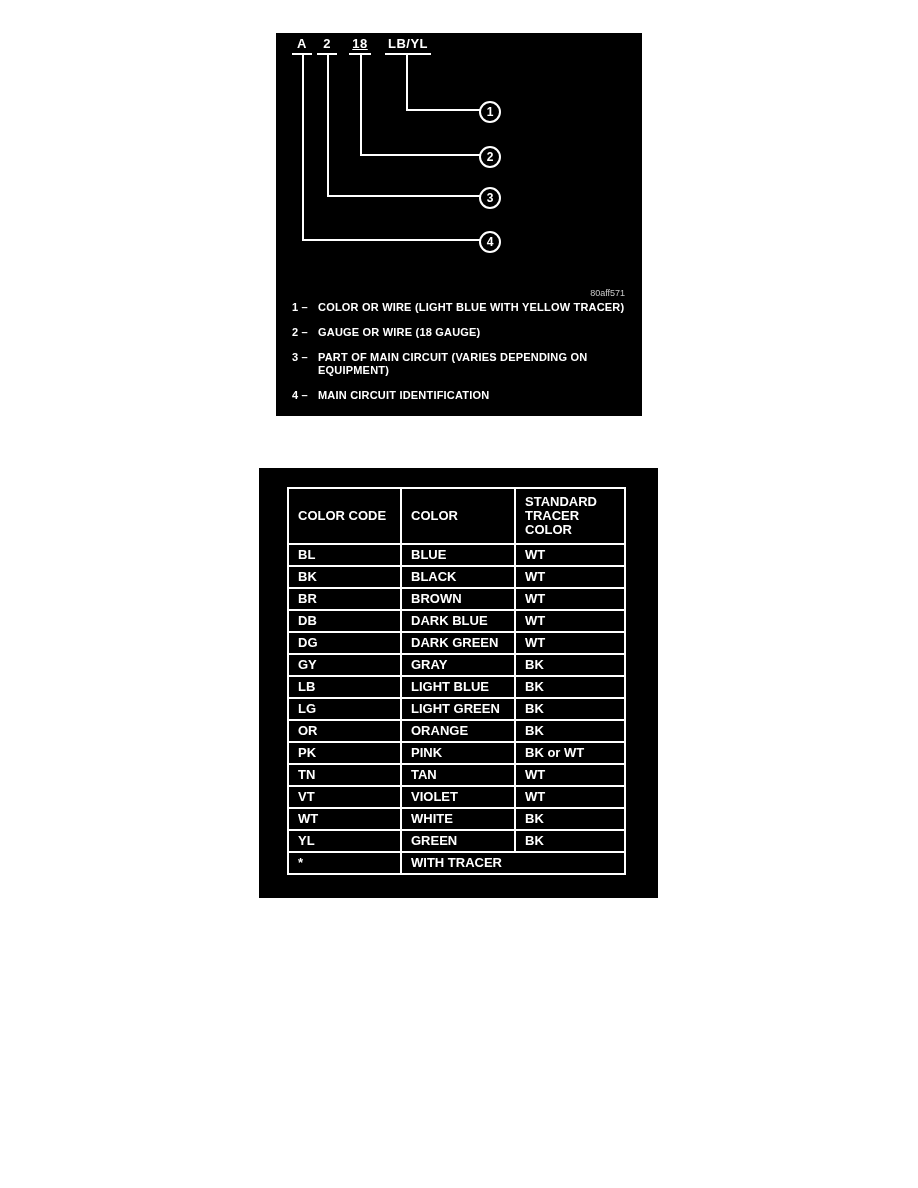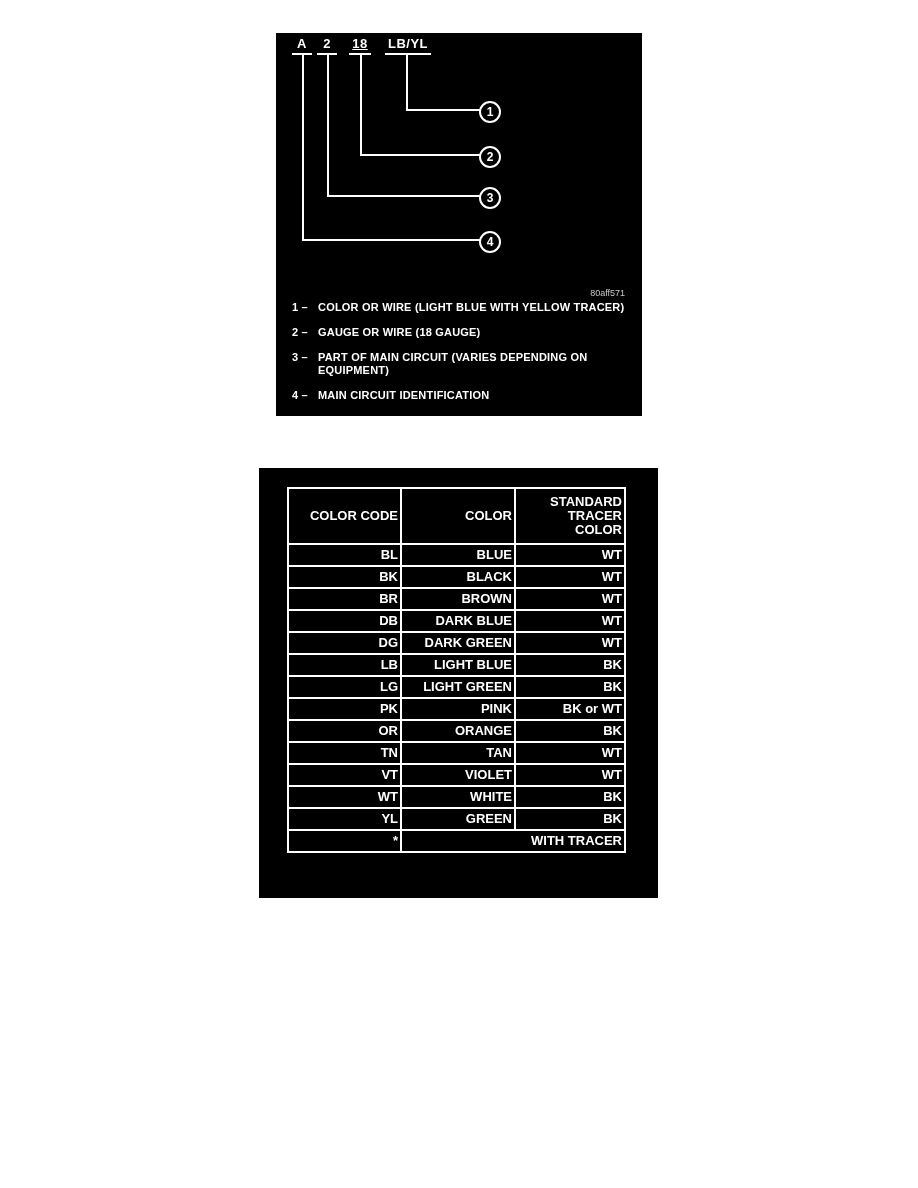--- a/index.html
+++ b/index.html
@@ -108,21 +108,21 @@
     width: 337px;
     color: #ffffff;
   }
   .codes-table col.c1 { width: 113px; }
   .codes-table col.c2 { width: 114px; }
   .codes-table col.c3 { width: 110px; }
   .codes-table th, .codes-table td {
     border: 2px solid #ffffff;
     background: #000000;
     font-weight: bold;
-    text-align: right;
+    text-align: left;
     padding: 2px 2px 2px 9px;
     overflow: hidden;
   }
   .codes-table th {
     height: 50px;
     font-size: 13px;
     line-height: 14px;
     vertical-align: middle;
     white-space: pre-line;
   }
@@ -220,40 +220,45 @@
           <td>DB</td>
           <td>DARK BLUE</td>
           <td>WT</td>
         </tr>
         <tr>
           <td>DG</td>
           <td>DARK GREEN</td>
           <td>WT</td>
         </tr>
         <tr>
+          <td>GY</td>
+          <td>GRAY</td>
+          <td>BK</td>
+        </tr>
+        <tr>
           <td>LB</td>
           <td>LIGHT BLUE</td>
           <td>BK</td>
         </tr>
         <tr>
           <td>LG</td>
           <td>LIGHT GREEN</td>
+          <td>BK</td>
+        </tr>
+        <tr>
+          <td>OR</td>
+          <td>ORANGE</td>
           <td>BK</td>
         </tr>
         <tr>
           <td>PK</td>
           <td>PINK</td>
           <td>BK or WT</td>
         </tr>
         <tr>
-          <td>OR</td>
-          <td>ORANGE</td>
-          <td>BK</td>
-        </tr>
-        <tr>
           <td>TN</td>
           <td>TAN</td>
           <td>WT</td>
         </tr>
         <tr>
           <td>VT</td>
           <td>VIOLET</td>
           <td>WT</td>
         </tr>
         <tr>

